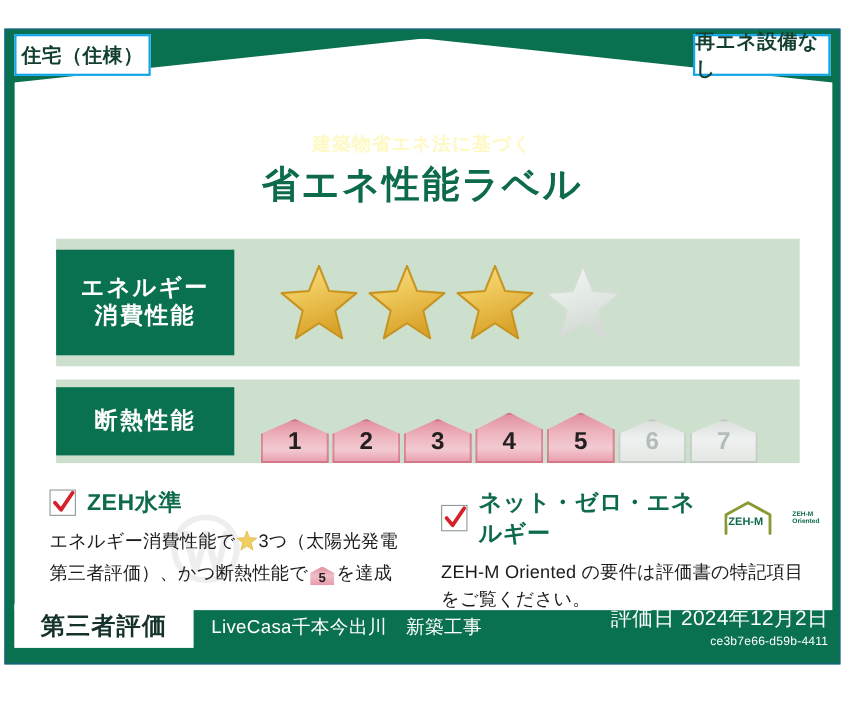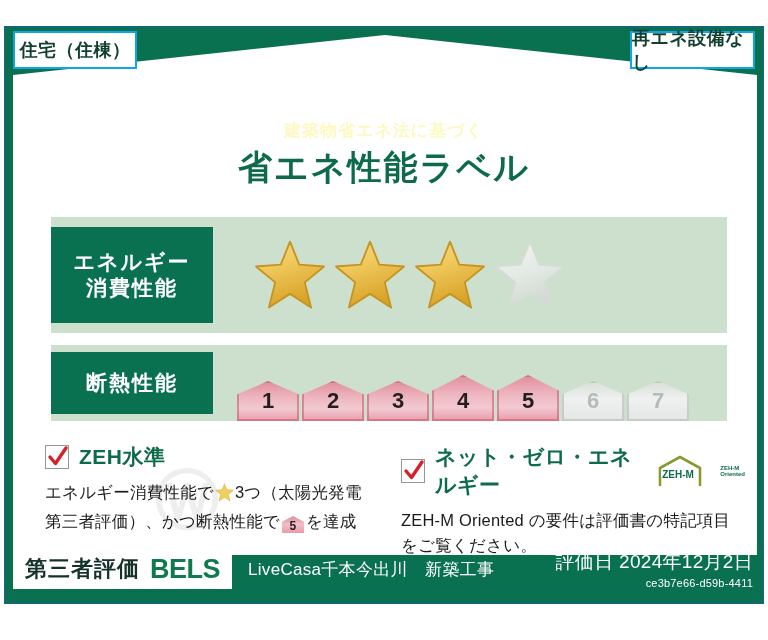--- a/index.html
+++ b/index.html
@@ -76,21 +76,21 @@
        -webkit-clip-path:polygon(50% 0%,100% 34%,100% 100%,0% 100%,0% 34%);
        clip-path:polygon(50% 0%,100% 34%,100% 100%,0% 100%,0% 34%);
        color:#231f20;font-weight:bold;font-size:12px;text-align:center;line-height:20px;
        margin:0 2px;}
   #zehm-logo{display:inline-flex;align-items:center;gap:14px;margin-left:6px;}
 
   
   #bottom{position:absolute;left:8px;bottom:6px;width:744px;height:56px;
           display:flex;align-items:center;}
   #bels{background:#ffffff;height:40px;display:flex;align-items:center;
-        padding:0 12px;gap:10px;flex:0 0 auto;}
+        padding:0 24px;gap:10px;flex:0 0 auto;}
   #bels-jp{color:#14312a;font-weight:bold;font-size:22px;letter-spacing:1px;}
   #bels-en{color:#0f7a4e;font-weight:bold;font-size:27px;letter-spacing:-.5px;}
   #prop{color:#ffffff;font-size:17px;margin-left:16px;letter-spacing:.3px;}
   #bottom-right{margin-left:auto;text-align:right;color:#ffffff;padding-right:4px;}
   #eval-date{font-size:19px;letter-spacing:.3px;}
   #eval-id{font-size:11px;letter-spacing:.2px;margin-top:2px;}
 
   
   #wm{position:absolute;left:150px;top:430px;font-size:64px;font-weight:bold;
       color:rgba(120,120,120,.13);letter-spacing:6px;pointer-events:none;}
@@ -236,21 +236,20 @@
           <span style="font-size:6px;font-weight:bold;color:#0d6b4b;">Oriented</span>
         </span>
       </span>
     </div>
     <div class="zeh-body">ZEH-M Oriented の要件は評価書の特記項目をご覧ください。</div>
   </div>
 
   <div id="bottom">
     <div id="bels">
       <span id="bels-jp">第三者評価</span>
-      <span id="bels-en">BELS</span>
     </div>
     <div id="prop">LiveCasa千本今出川　新築工事</div>
     <div id="bottom-right">
       <div id="eval-date">評価日 2024年12月2日</div>
       <div id="eval-id">ce3b7e66-d59b-4411</div>
     </div>
   </div>
 </div>
 
 </body></html>

